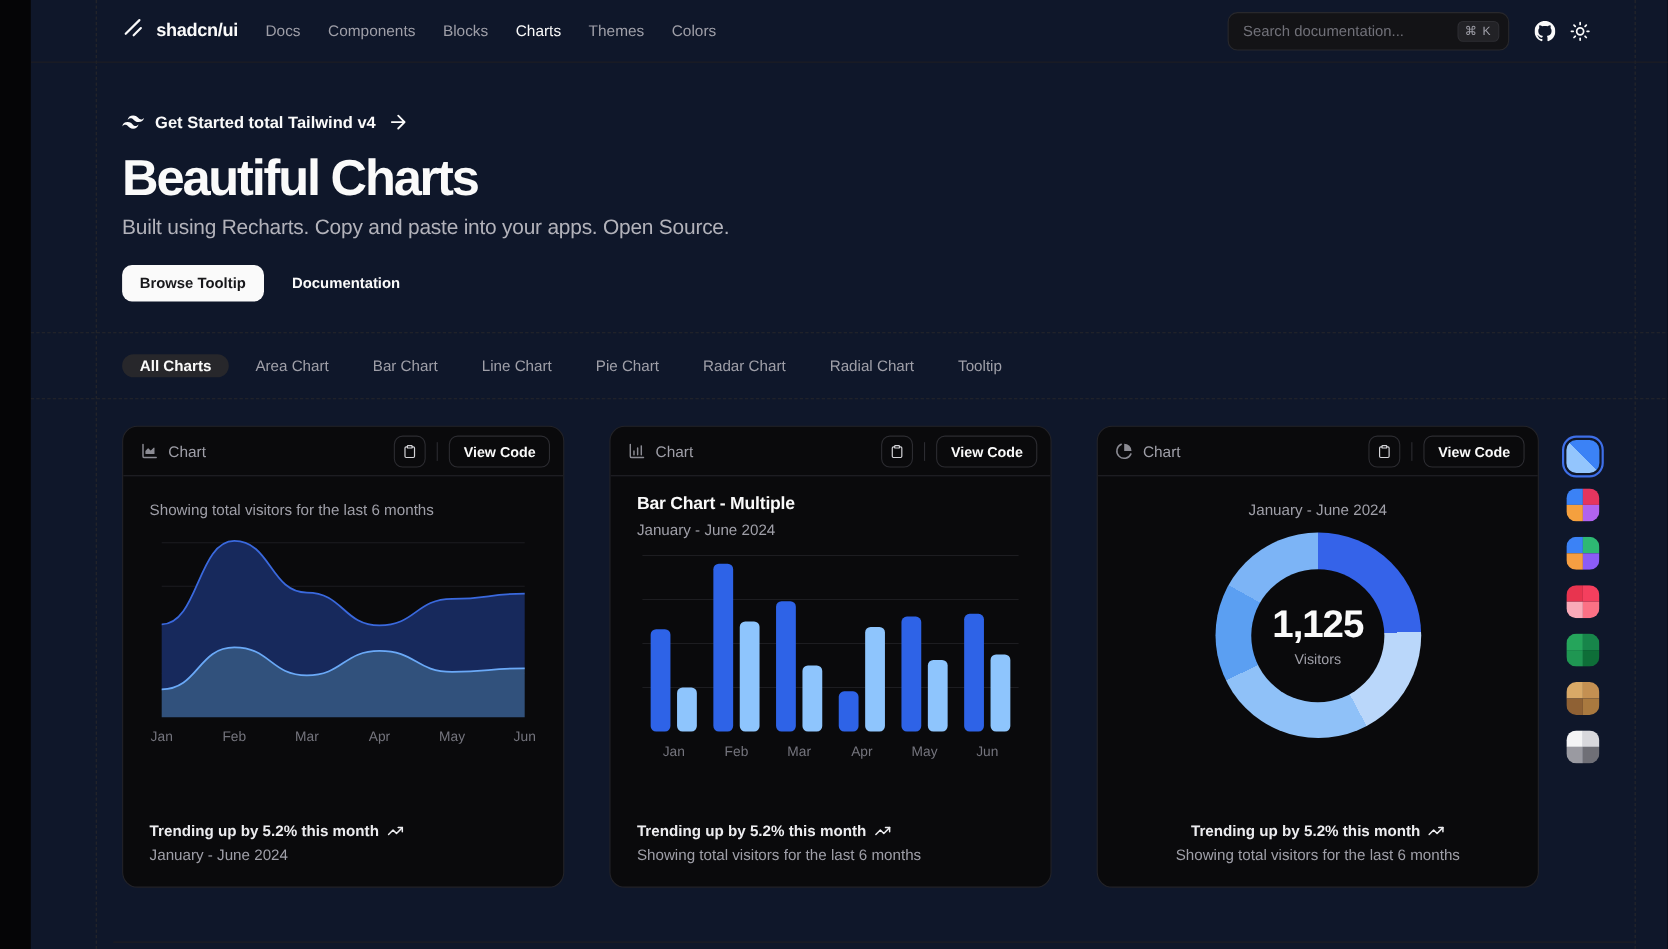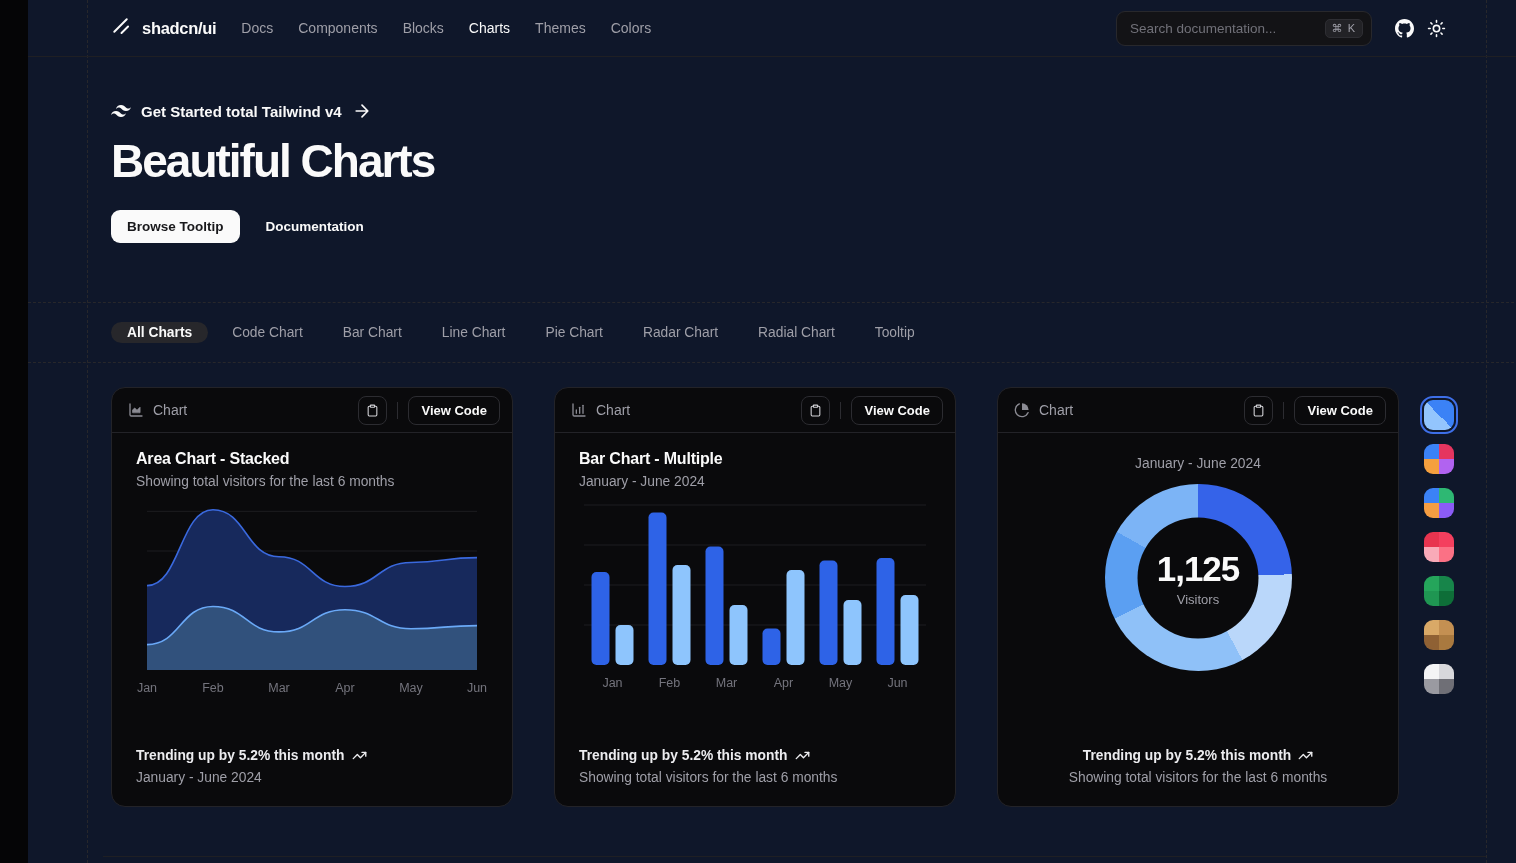--- a/index.html
+++ b/index.html
@@ -181,30 +181,31 @@
           </svg>
       </span>
       <span class="banner-text">Get Started total Tailwind v4</span>
       <span style="display:flex">
         <svg viewBox="0 0 24 24" width="17" height="17" fill="none" stroke="#fafafa" stroke-width="2" stroke-linecap="round" stroke-linejoin="round">
             <path d="M5 12h14M12 5l7 7-7 7"></path>
           </svg>
       </span>
     </div>
     <div class="hero-title">Beautiful Charts</div>
+    <div class="hero-sub">Built using Recharts. Copy and paste into your apps. Open Source.</div>
     <div class="cta-row">
       <button class="btn-primary">Browse Tooltip</button>
       <button class="btn-ghost">Documentation</button>
     </div>
   </div>
 
   <div class="tabs-strip">
     <div class="tabs">
         <span class="tab active">All Charts</span>
-        <span class="tab">Code Chart</span>
+        <span class="tab">Area Chart</span>
         <span class="tab">Bar Chart</span>
         <span class="tab">Line Chart</span>
         <span class="tab">Pie Chart</span>
         <span class="tab">Radar Chart</span>
         <span class="tab">Radial Chart</span>
         <span class="tab">Tooltip</span>
       </div>
   </div>
 
   <div class="cards">
@@ -224,21 +225,20 @@
             <svg viewBox="0 0 24 24" fill="none" stroke="currentColor" stroke-width="2" stroke-linecap="round" stroke-linejoin="round">
                 <rect x="8" y="2" width="8" height="4" rx="1"></rect>
                 <path d="M16 4h2a2 2 0 0 1 2 2v14a2 2 0 0 1-2 2H6a2 2 0 0 1-2-2V6a2 2 0 0 1 2-2h2"></path>
               </svg>
           </span>
         </button>
         <span class="ct-sep"></span>
         <button class="view-code-btn">View Code</button>
       </div>
       <div class="card-body">
-        <div class="card-title">Area Chart - Stacked</div>
         <div class="card-desc">Showing total visitors for the last 6 months</div>
         <div class="chart-wrap">
           <svg width="330" height="190" viewBox="0 0 330 190">
               <line x1="0" y1="125.33653846153845" x2="330" y2="125.33653846153845" stroke="#1d1d21" stroke-width="1"></line>
               <line x1="0" y1="85.67307692307692" x2="330" y2="85.67307692307692" stroke="#1d1d21" stroke-width="1"></line>
               <line x1="0" y1="46.00961538461539" x2="330" y2="46.00961538461539" stroke="#1d1d21" stroke-width="1"></line>
               <line x1="0" y1="6.34615384615384" x2="330" y2="6.34615384615384" stroke="#1d1d21" stroke-width="1"></line>
               <path d="M 0 80.59615384615385 C 33 80.59615384615385, 33 4.759615384615387, 66 4.759615384615387 C 99 4.759615384615387, 99 51.72115384615384, 132 51.72115384615384 C 165 51.72115384615384, 165 81.54807692307692, 198 81.54807692307692 C 231 81.54807692307692, 231 57.43269230769231, 264 57.43269230769231 C 297 57.43269230769231, 297 52.67307692307692, 330 52.67307692307692 L 330 120.57692307692308 C 297 120.57692307692308, 297 123.75, 264 123.75 C 231 123.75, 231 104.71153846153847, 198 104.71153846153847 C 165 104.71153846153847, 165 126.92307692307692, 132 126.92307692307692 C 99 126.92307692307692, 99 101.53846153846153, 66 101.53846153846153 C 33 101.53846153846153, 33 139.6153846153846, 0 139.6153846153846 Z" fill="#17295c"></path>
               <path d="M 0 139.6153846153846 C 33 139.6153846153846, 33 101.53846153846153, 66 101.53846153846153 C 99 101.53846153846153, 99 126.92307692307692, 132 126.92307692307692 C 165 126.92307692307692, 165 104.71153846153847, 198 104.71153846153847 C 231 104.71153846153847, 231 123.75, 264 123.75 C 297 123.75, 297 120.57692307692308, 330 120.57692307692308 L 330 165 L 0 165 Z" fill="#31517c"></path>
               <path d="M 0 80.59615384615385 C 33 80.59615384615385, 33 4.759615384615387, 66 4.759615384615387 C 99 4.759615384615387, 99 51.72115384615384, 132 51.72115384615384 C 165 51.72115384615384, 165 81.54807692307692, 198 81.54807692307692 C 231 81.54807692307692, 231 57.43269230769231, 264 57.43269230769231 C 297 57.43269230769231, 297 52.67307692307692, 330 52.67307692307692" fill="none" stroke="#3a69de" stroke-width="1.6"></path>

